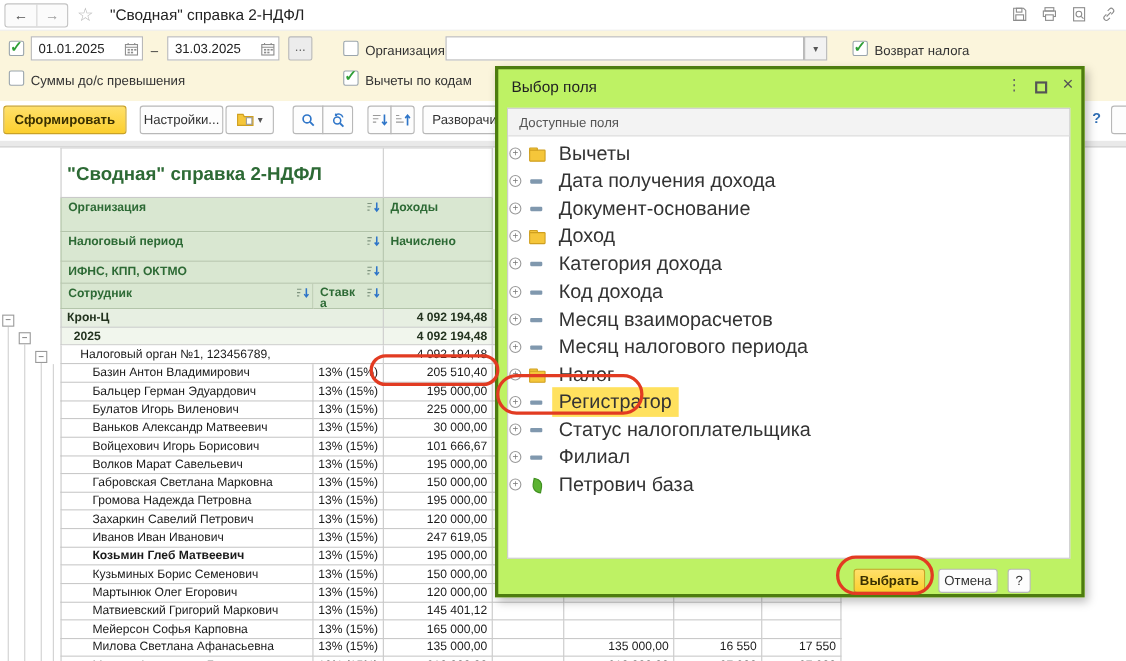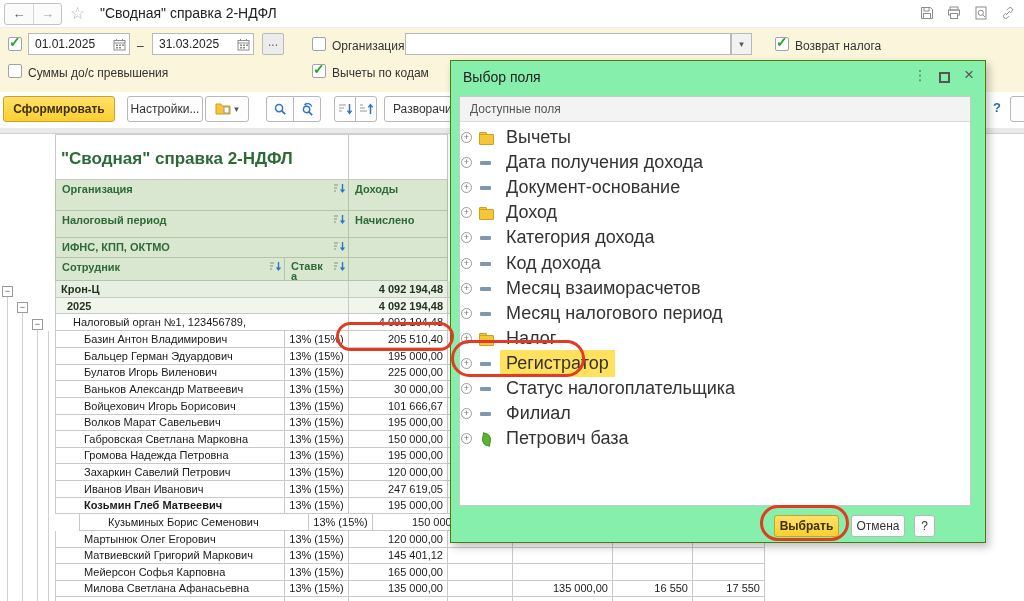--- a/index.html
+++ b/index.html
@@ -53,21 +53,21 @@
   .g2 .cell { background:#fff; }
   .hcell { position:absolute; background:#d9e7d1; border-right:1px solid #b3c4aa; border-bottom:1px solid #b3c4aa; color:#2d6a35; font-weight:bold; font-size:11px; padding:3px 2px 0 6px; }
   .hsort { position:absolute; right:2px; top:3px; }
   #rtitle-cell { left:55px; top:134px; width:294px; height:46px; background:#fff; border:1px solid #c9c9c9; border-top:1px solid #cfcfcf; position:absolute; }
   #rtitle-cell span { position:absolute; left:5px; top:14px; font-size:17px; font-weight:bold; color:#2d6a35; }
   #rtitle-cell2 { left:349px; top:134px; width:99px; height:46px; background:#fff; border-right:1px solid #c9c9c9; border-bottom:1px solid #c9c9c9; border-top:1px solid #cfcfcf; position:absolute; }
   .tline { position:absolute; width:1px; background:#d0d0d0; }
   .tbox { position:absolute; width:11px; height:11px; background:#fff; border:1px solid #9a9a9a; font-size:9px; line-height:9px; text-align:center; color:#555; }
 
   
-  #dialog { position:absolute; left:450px; top:60px; width:536px; height:483px; background:#86efac; border:1px solid #4d7c0f; box-shadow:3px 4px 8px rgba(0,0,0,.25); z-index:10; }
+  #dialog { position:absolute; left:450px; top:60px; width:536px; height:483px; background:#bef264; border:3px solid #4d7c0f; box-shadow:3px 4px 8px rgba(0,0,0,.25); z-index:10; }
   #dlg-title { position:absolute; left:12px; top:8px; font-size:14px; color:#222; }
   .dlg-kebab { position:absolute; left:462px; top:6px; font-size:14px; color:#666; }
   .dlg-max { position:absolute; left:488px; top:11px; width:11px; height:11px; border:2px solid #555; }
   .dlg-close { position:absolute; left:513px; top:4px; font-size:17px; color:#555; }
   #dlg-panel { position:absolute; left:8px; top:35px; width:512px; height:410px; border:1px solid #c9c9c9; background:#fff; }
   #dlg-panel-h { position:absolute; left:0; top:0; width:100%; height:25px; background:#f3f3f3; border-bottom:1px solid #dcdcdc; font-size:12px; color:#555; padding:5px 0 0 10px; }
   .field-item { position:absolute; left:10px; height:21px; width:490px; display:flex; align-items:center; gap:7px; }
   .expand { width:11px; height:11px; border:1px solid #9a9a9a; border-radius:50%; font-size:9px; line-height:9px; text-align:center; color:#777; flex:0 0 11px; }
   .ficon { flex:0 0 14px; height:12px; position:relative; }
   .ficon.folder::after { content:""; position:absolute; left:0; top:2px; width:13px; height:9px; background:#f5c63a; border:1px solid #cf9f1f; border-radius:1px; }
@@ -413,21 +413,21 @@
   </div>
       <div class="trow" style="top: 497px;">
     <div class="cell c-name" style="height: 17px; font-weight: bold;">Козьмин Глеб Матвеевич</div>
     <div class="cell c-rate" style="height: 17px;">13% (15%)</div>
     <div class="cell c-a1 num" style="height: 17px;">195 000,00</div>
     <div class="cell c-gap" style="height: 17px;"></div>
     <div class="cell c-a2 num" style="height: 17px;"></div>
     <div class="cell c-t1 num" style="height: 17px;"></div>
     <div class="cell c-t2 num" style="height: 17px;"></div>
   </div>
-      <div class="trow" style="top: 514px; margin-left: 24px;">
+      <div class="trow" style="top: 514px;">
     <div class="cell c-name" style="height: 17px;">Кузьминых Борис Семенович</div>
     <div class="cell c-rate" style="height: 17px;">13% (15%)</div>
     <div class="cell c-a1 num" style="height: 17px;">150 000,00</div>
     <div class="cell c-gap" style="height: 17px;"></div>
     <div class="cell c-a2 num" style="height: 17px;"></div>
     <div class="cell c-t1 num" style="height: 17px;"></div>
     <div class="cell c-t2 num" style="height: 17px;"></div>
   </div>
       <div class="trow" style="top: 531px;">
     <div class="cell c-name" style="height: 17px;">Мартынюк Олег Егорович</div>
@@ -517,21 +517,21 @@
     <span class="flabel">Код дохода</span>
   </div>
       <div class="field-item" style="top: 217px;">
     <span class="expand">+</span>
     <span class="ficon field"></span>
     <span class="flabel">Месяц взаиморасчетов</span>
   </div>
       <div class="field-item" style="top: 242px;">
     <span class="expand">+</span>
     <span class="ficon field"></span>
-    <span class="flabel">Месяц налогового период</span>
+    <span class="flabel">Месяц налогового периода</span>
   </div>
       <div class="field-item" style="top: 267px;">
     <span class="expand">+</span>
     <span class="ficon folder"></span>
     <span class="flabel">Налог</span>
   </div>
       <div class="field-item" style="top: 292px;">
     <span class="expand">+</span>
     <span class="ficon field"></span>
     <span class="flabel selected">Регистратор</span>

